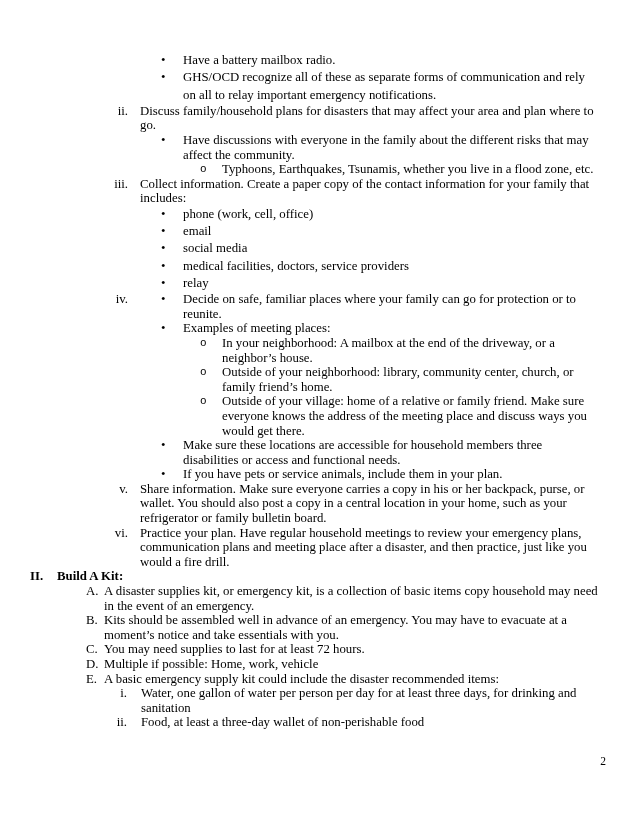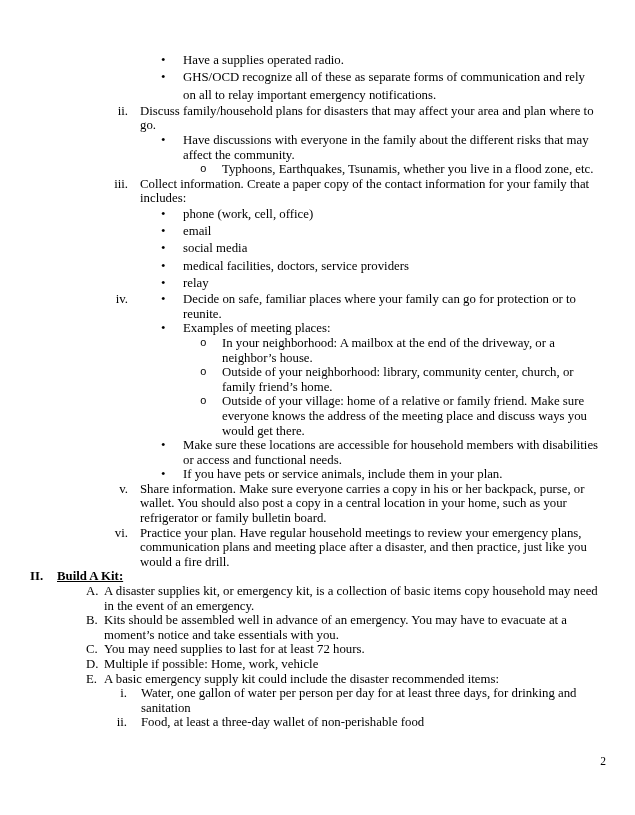--- a/index.html
+++ b/index.html
@@ -38,55 +38,55 @@
   .lvl-roman1 { padding-left: 140px; }
   .lvl-roman1 .marker { left: 90px; width: 38px; text-align: right; }
   .lvl-section { padding-left: 57px; font-weight: bold; }
   .lvl-section .marker { left: 30px; }
   .lvl-letter { padding-left: 104px; }
   .lvl-letter .marker { left: 86px; }
   .lvl-roman2 { padding-left: 141px; }
   .lvl-roman2 .marker { left: 100px; width: 27px; text-align: right; }
 
   .b { font-weight: bold; }
-  .u { text-decoration: underline; }
+  .u { }
 
   .page-number {
     position: absolute;
     top: 755px;
     left: 0;
     right: 29px;
     text-align: right;
     font-size: 11.5px;
     color: #000000;
   }
 </style>
 </head>
 <body>
 
 <div class="page">
   <div id="doc">
-      <div class="row lvl-bullet1 loose"><span class="marker">•</span><span class="text">Have a supplies operated radio.</span></div>
+      <div class="row lvl-bullet1 loose"><span class="marker">•</span><span class="text">Have a battery mailbox radio.</span></div>
       <div class="row lvl-bullet1 loose"><span class="marker">•</span><span class="text">GHS/OCD recognize all of these as separate forms of communication and rely on all to relay important emergency notifications.</span></div>
       <div class="row lvl-roman1"><span class="marker">ii.</span><span class="text">Discuss family/household plans for disasters that may affect your area and plan where to go.</span></div>
       <div class="row lvl-bullet1"><span class="marker">•</span><span class="text">Have discussions with everyone in the family about the different risks that may affect the community.</span></div>
       <div class="row lvl-circle1"><span class="marker">o</span><span class="text">Typhoons, Earthquakes, Tsunamis, whether you live in a flood zone, etc.</span></div>
       <div class="row lvl-roman1"><span class="marker">iii.</span><span class="text">Collect information. Create a paper copy of the contact information for your family that includes:</span></div>
       <div class="row lvl-bullet1 loose"><span class="marker">•</span><span class="text">phone (work, cell, office)</span></div>
       <div class="row lvl-bullet1 loose"><span class="marker">•</span><span class="text">email</span></div>
       <div class="row lvl-bullet1 loose"><span class="marker">•</span><span class="text">social media</span></div>
       <div class="row lvl-bullet1 loose"><span class="marker">•</span><span class="text">medical facilities, doctors, service providers</span></div>
       <div class="row lvl-bullet1 loose"><span class="marker">•</span><span class="text">relay</span></div>
       <div class="row lvl-roman1"><span class="marker">iv.</span></div>
       <div class="row lvl-bullet1"><span class="marker">•</span><span class="text">Decide on safe, familiar places where your family can go for protection or to reunite.</span></div>
       <div class="row lvl-bullet1"><span class="marker">•</span><span class="text">Examples of meeting places:</span></div>
       <div class="row lvl-circle1"><span class="marker">o</span><span class="text">In your neighborhood: A mailbox at the end of the driveway, or a neighbor’s house.</span></div>
       <div class="row lvl-circle1"><span class="marker">o</span><span class="text">Outside of your neighborhood: library, community center, church, or family friend’s home.</span></div>
       <div class="row lvl-circle1"><span class="marker">o</span><span class="text">Outside of your village: home of a relative or family friend. Make sure everyone knows the address of the meeting place and discuss ways you would get there.</span></div>
-      <div class="row lvl-bullet1"><span class="marker">•</span><span class="text">Make sure these locations are accessible for household members with disabilities or access and functional needs.</span></div>
+      <div class="row lvl-bullet1"><span class="marker">•</span><span class="text">Make sure these locations are accessible for household members three disabilities or access and functional needs.</span></div>
       <div class="row lvl-bullet1"><span class="marker">•</span><span class="text">If you have pets or service animals, include them in your plan.</span></div>
       <div class="row lvl-roman1"><span class="marker">v.</span><span class="text">Share information. Make sure everyone carries a copy in his or her backpack, purse, or wallet. You should also post a copy in a central location in your home, such as your refrigerator or family bulletin board.</span></div>
       <div class="row lvl-roman1"><span class="marker">vi.</span><span class="text">Practice your plan. Have regular household meetings to review your emergency plans, communication plans and meeting place after a disaster, and then practice, just like you would a fire drill.</span></div>
       <div class="row lvl-section"><span class="marker b">II.</span><span class="text b u">Build A Kit:</span></div>
       <div class="row lvl-letter"><span class="marker">A.</span><span class="text">A disaster supplies kit, or emergency kit, is a collection of basic items copy household may need in the event of an emergency.</span></div>
       <div class="row lvl-letter"><span class="marker">B.</span><span class="text">Kits should be assembled well in advance of an emergency. You may have to evacuate at a moment’s notice and take essentials with you.</span></div>
       <div class="row lvl-letter"><span class="marker">C.</span><span class="text">You may need supplies to last for at least 72 hours.</span></div>
       <div class="row lvl-letter"><span class="marker">D.</span><span class="text">Multiple if possible: Home, work, vehicle</span></div>
       <div class="row lvl-letter"><span class="marker">E.</span><span class="text">A basic emergency supply kit could include the disaster recommended items:</span></div>
       <div class="row lvl-roman2"><span class="marker">i.</span><span class="text">Water, one gallon of water per person per day for at least three days, for drinking and sanitation</span></div>

